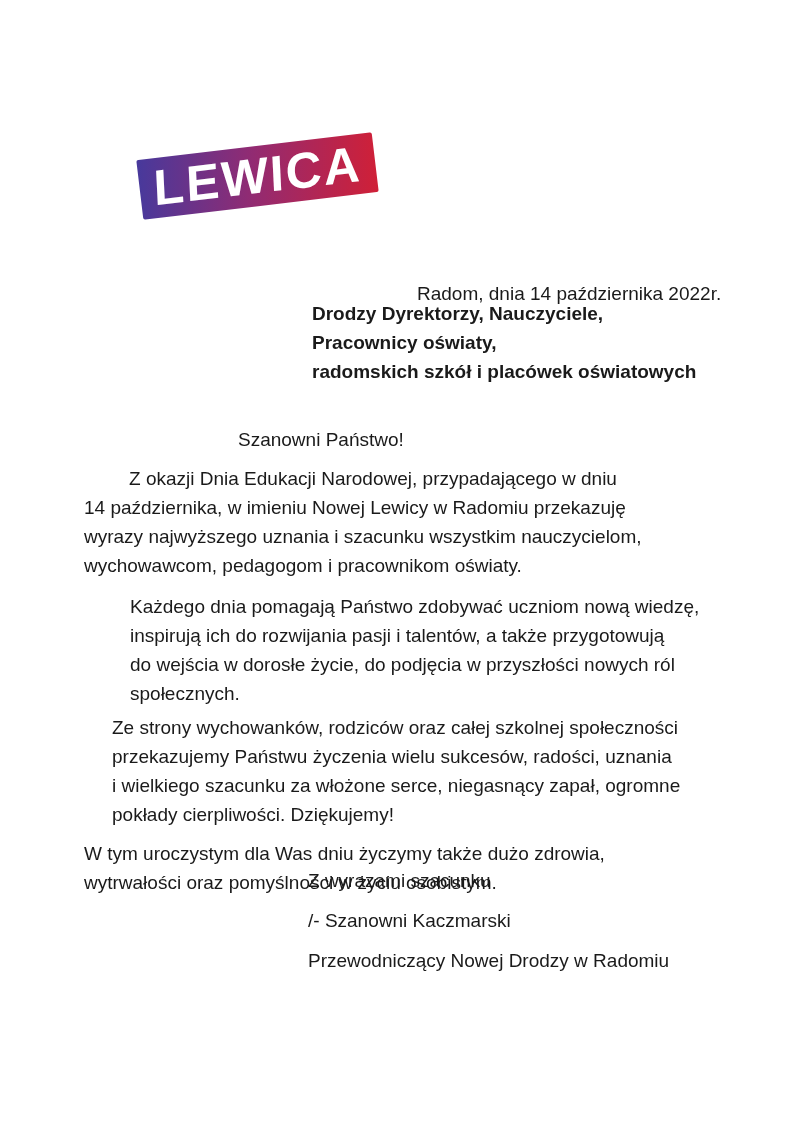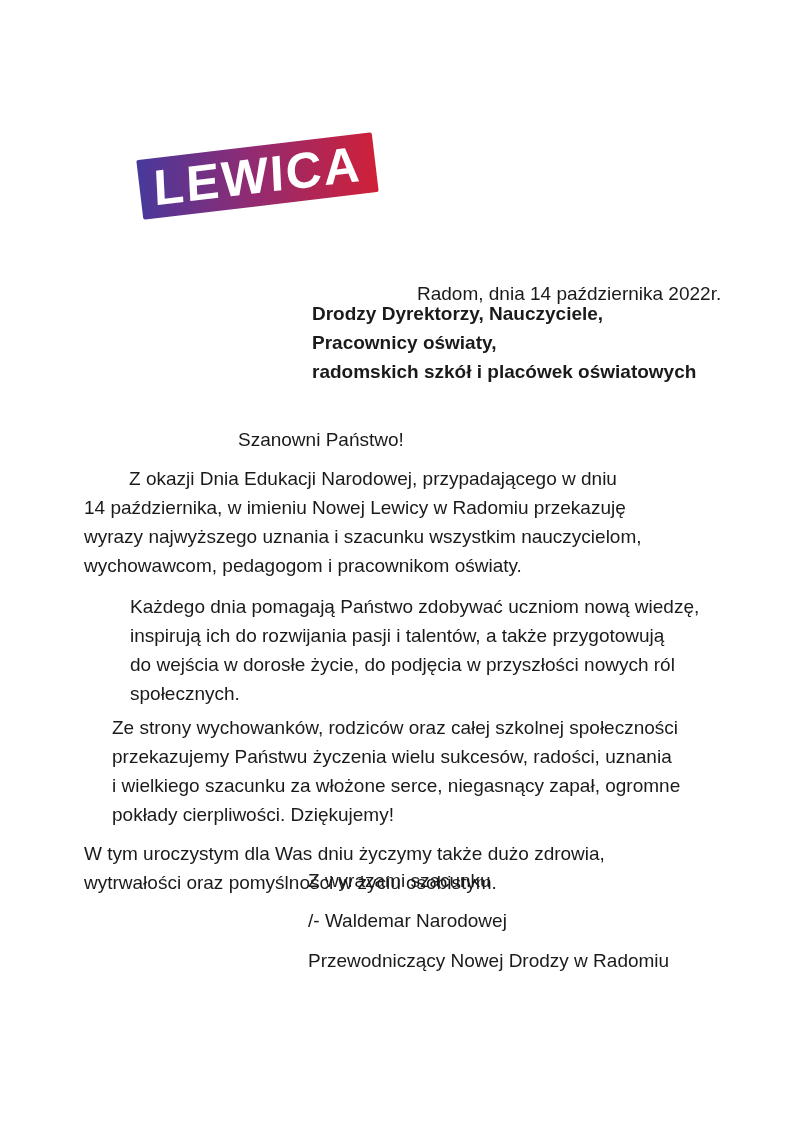--- a/index.html
+++ b/index.html
@@ -112,17 +112,17 @@
   <div class="para p3">Ze strony wychowanków, rodziców oraz całej szkolnej społeczności
 przekazujemy Państwu życzenia wielu sukcesów, radości, uznania
 i wielkiego szacunku za włożone serce, niegasnący zapał, ogromne
 pokłady cierpliwości. Dziękujemy!</div>
 
   <div class="para p4">W tym uroczystym dla Was dniu życzymy także dużo zdrowia,
 wytrwałości oraz pomyślności w życiu osobistym.</div>
 
   <div class="signature">
     <div class="sig-line">Z wyrazami szacunku</div>
-    <div class="sig-line">/- Waldemar Narodowej</div>
+    <div class="sig-line">/- Szanowni Kaczmarski</div>
     <div class="sig-line">Przewodniczący Nowej Drodzy w Radomiu</div>
   </div>
 
 </div>
 
 </body></html>

